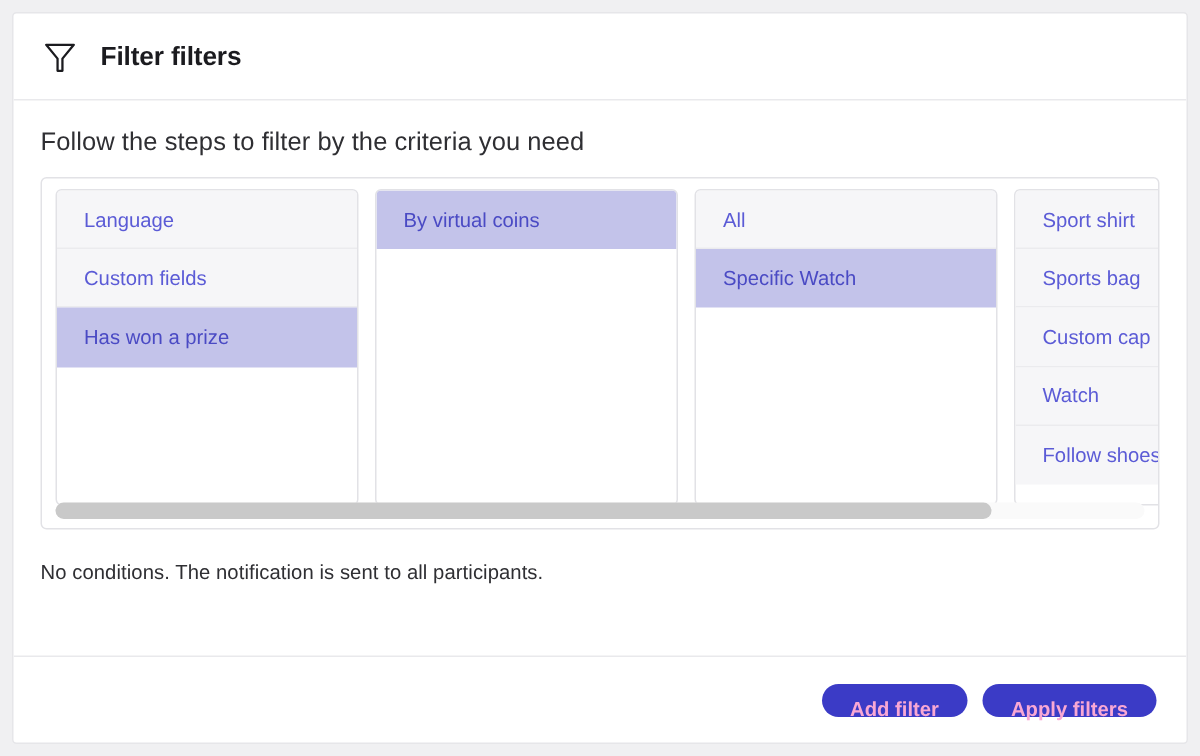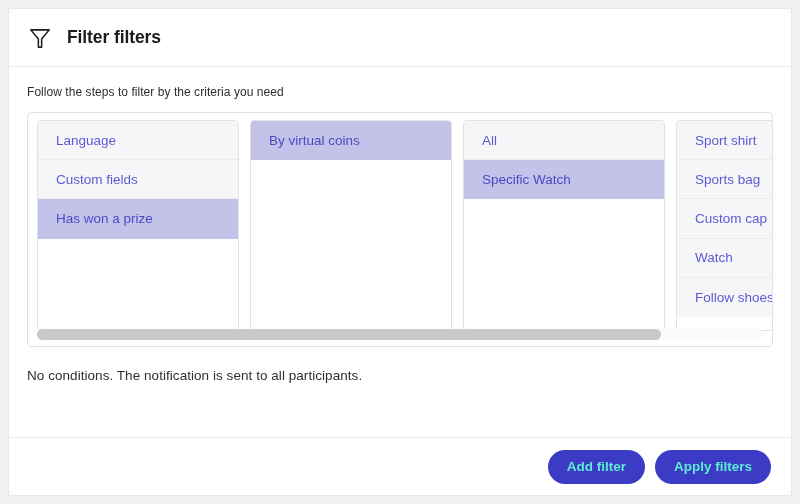--- a/index.html
+++ b/index.html
@@ -56,21 +56,21 @@
   }
 
   
   .modal-body {
     flex: 1 1 auto;
     padding: 18px 18px 0 18px;
     position: relative;
   }
 
   .body-hint {
-    font-size: 12px;
+    font-size: 17px;
     color: #2f2f33;
     margin-bottom: 13px;
     letter-spacing: 0.05px;
   }
 
   
   .cascader {
     border: 1px solid #e2e2e6;
     border-radius: 4px;
     height: 235px;
@@ -161,26 +161,26 @@
     display: flex;
     align-items: center;
     justify-content: flex-end;
     padding: 0 20px;
     gap: 10px;
   }
 
   .btn {
     border: none;
     border-radius: 20px;
-    height: 34px;
+    height: 22px;
     padding: 0 19px;
     font-family: "Liberation Sans", sans-serif;
     font-size: 13.5px;
     font-weight: bold;
-    color: #5eead4;
+    color: #f9a8d4;
     background: #3b3bc6;
     cursor: pointer;
     line-height: 34px;
     white-space: nowrap;
   }
 </style>
 </head>
 <body>
 
 <div class="modal-card">

